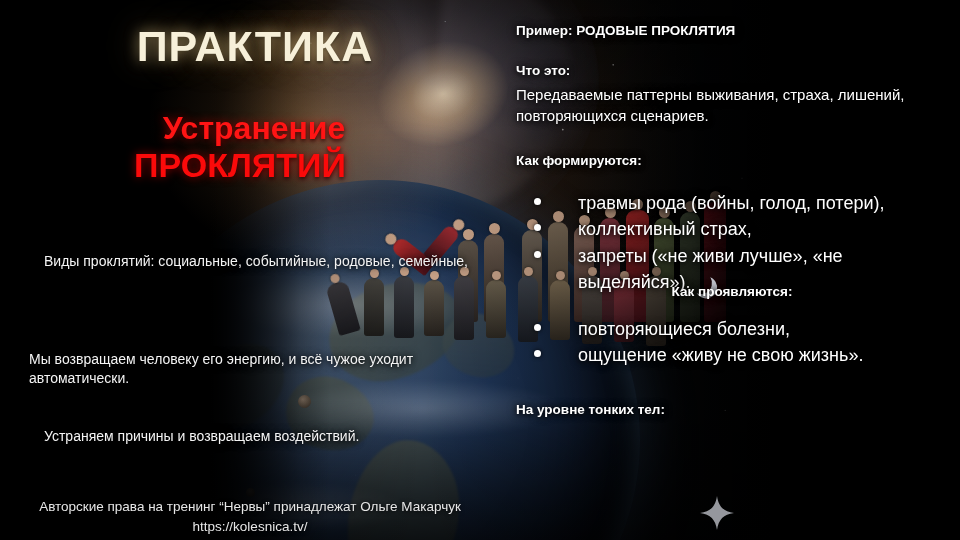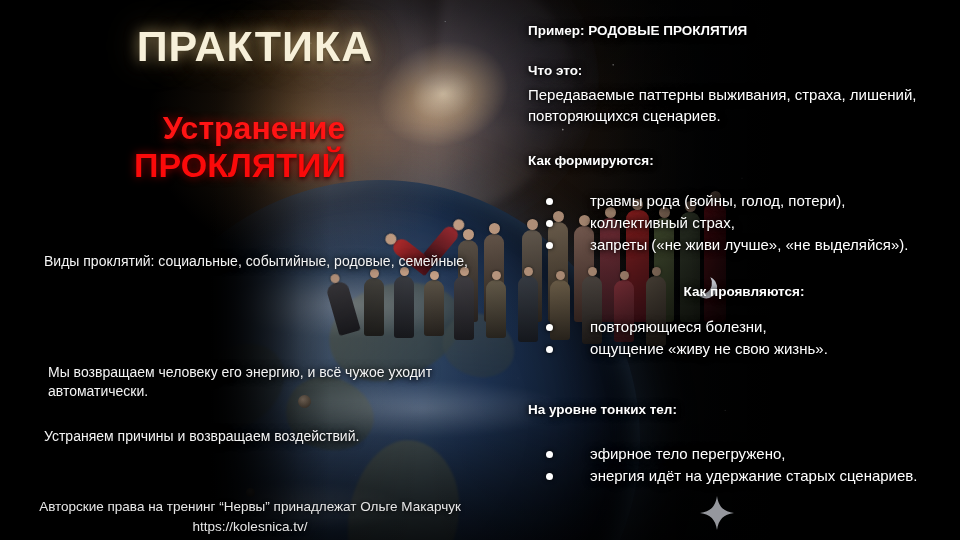--- a/index.html
+++ b/index.html
@@ -111,33 +111,33 @@
     font-size:32px;font-weight:bold;color:#FF1414;line-height:1.18;
     text-shadow:0 0 10px rgba(190,0,0,.75),0 2px 4px rgba(0,0,0,.85);}
   .t-proklyatiy{position:absolute;left:30px;top:146px;width:420px;text-align:center;
     font-size:34px;font-weight:bold;color:#FB0A0A;
     text-shadow:0 0 10px rgba(190,0,0,.75),0 2px 4px rgba(0,0,0,.85);}
   .t-sub{position:absolute;left:20px;top:192px;width:440px;text-align:center;
     font-size:21px;color:#F2F2F2;text-shadow:0 1px 4px rgba(0,0,0,.95);}
   .p-block{position:absolute;font-size:14px;color:#F4F4F4;line-height:1.38;
     text-shadow:0 1px 5px rgba(0,0,0,.97),0 0 10px rgba(0,0,0,.7);}
   .p-kinds{left:44px;top:252px;width:470px;}
-  .p-energy{left:48px;top:350px;width:470px;margin-top:13px;}
+  .p-energy{left:29px;top:350px;width:470px;}
   .p-causes{left:44px;top:427px;width:470px;}
   .footer{position:absolute;left:10px;top:497px;width:480px;text-align:center;
     font-size:13.5px;color:#E6E6E6;line-height:1.45;text-shadow:0 1px 4px rgba(0,0,0,.95);}
 
   
-  .right-col{position:absolute;left:515px;top:0;width:445px;height:540px;text-decoration:underline;}
+  .right-col{position:absolute;left:503px;top:0;width:445px;height:540px;text-decoration:underline;}
   .r-item{position:absolute;left:13px;width:432px;color:#FFFFFF;
     text-shadow:0 1px 5px rgba(0,0,0,.97),0 0 9px rgba(0,0,0,.75);}
   .r-head{font-size:13.5px;font-weight:bold;line-height:1.3;}
   .r-body{font-size:15px;line-height:1.42;font-weight:normal;}
   .bullets{position:absolute;left:13px;width:432px;margin:0;padding:0;list-style:none;}
-  .bullets li{position:relative;padding-left:62px;font-size:15px;line-height:1.46;color:#FFFFFF;
+  .bullets li{position:relative;padding-left:62px;font-size:18px;line-height:1.46;color:#FFFFFF;
     text-shadow:0 1px 5px rgba(0,0,0,.97),0 0 9px rgba(0,0,0,.75);}
   .bullets li:before{content:"";position:absolute;left:18px;top:8px;width:7px;height:7px;
     border-radius:50%;background:#FFFFFF;box-shadow:0 0 4px rgba(0,0,0,.9);}
 
   .r1{top:22px;}
   .r2{top:62px;}
   .r3{top:84px;}
   .r4{top:152px;}
   .b1{top:190px;}
   .r5{top:283px;text-align:center;}
@@ -237,19 +237,15 @@
       <li>запреты («не живи лучше», «не выделяйся»).</li>
     </ul>
 
     <div class="r-item r-head r5">Как проявляются:</div>
     <ul class="bullets b2">
       <li>повторяющиеся болезни,</li>
       <li>ощущение «живу не свою жизнь».</li>
     </ul>
 
     <div class="r-item r-head r6">На уровне тонких тел:</div>
-    <ul class="bullets b3">
-      <li>эфирное тело перегружено,</li>
-      <li>энергия идёт на удержание старых сценариев.</li>
-    </ul>
   </div>
 
 </div>
 
 </body></html>

